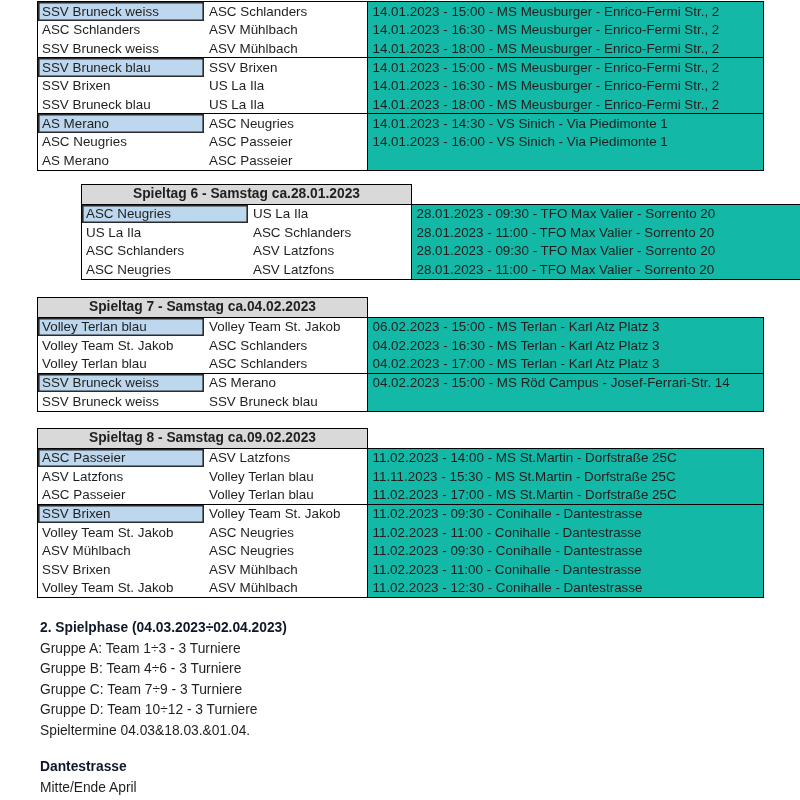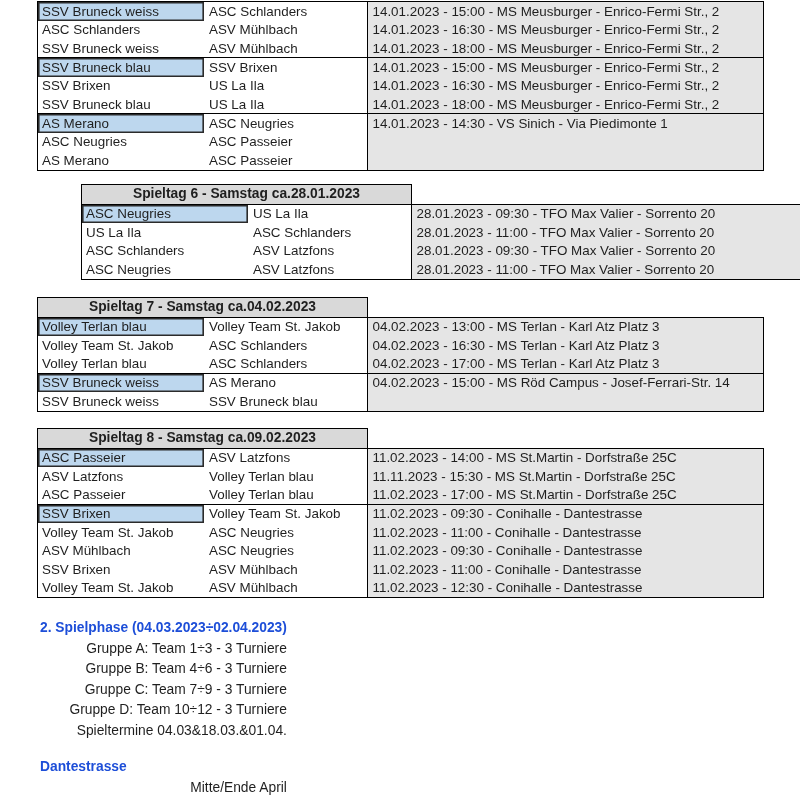--- a/index.html
+++ b/index.html
@@ -18,30 +18,30 @@
     box-sizing:border-box;width:331px;height:21.5px;
     border:1.5px solid #000;background:#d9d9d9;
     font-size:13.8px;font-weight:bold;text-align:center;line-height:18.5px;
   }
   .block{display:flex;}
   .hdr + .block, .block + .block{margin-top:-1.5px;}
   .teams-col{
     box-sizing:border-box;width:331px;border:1.5px solid #000;background:#fff;
   }
   .info-col{
-    box-sizing:border-box;width:397px;border:1.5px solid #000;margin-left:-1.5px;background:#e5e5e5;
+    box-sizing:border-box;width:397px;border:1.5px solid #000;margin-left:-1.5px;background:#14b8a6;
   }
   .row{display:flex;align-items:center;height:18.5px;font-size:13.4px;white-space:nowrap;overflow:hidden;}
   .cell-home{box-sizing:border-box;width:166px;padding-left:4px;height:100%;display:flex;align-items:center;}
   .cell-home.hl{background:#bdd7ee;box-shadow:inset 0 0 0 1.6px #2b2b2b;}
   .cell-away{flex:1;padding-left:5px;}
   .cell-info{padding-left:5px;}
   .footer{position:absolute;left:40px;top:618px;font-size:13.8px;}
-  .fline{height:20.5px;line-height:20.5px;white-space:nowrap;text-align:right;}
-  .ftitle{height:20.5px;line-height:20.5px;color:#1d4ed8;font-weight:bold;white-space:nowrap;}
+  .fline{height:20.5px;line-height:20.5px;white-space:nowrap;}
+  .ftitle{height:20.5px;line-height:20.5px;color:#0f172a;font-weight:bold;white-space:nowrap;}
   .fspacer{height:16px;}
 </style>
 </head>
 <body>
 
 <div class="page">
 
   <div class="schedule" id="schedule">
       <div class="section">
         <div class="block">
@@ -110,20 +110,23 @@
             </div>
             <div class="row">
               <div class="cell-home">AS Merano</div>
               <div class="cell-away">ASC Passeier</div>
             </div>
           </div>
           <div class="info-col">
             <div class="row">
               <div class="cell-info">14.01.2023 - 14:30 - VS Sinich - Via Piedimonte 1</div>
             </div>
+            <div class="row">
+              <div class="cell-info">14.01.2023 - 16:00 - VS Sinich - Via Piedimonte 1</div>
+            </div>
           </div>
         </div>
       </div>
       <div class="section sec-gap-1">
         <div class="hdr">Spieltag 6 - Samstag ca.28.01.2023</div>
         <div class="block">
           <div class="teams-col">
             <div class="row">
               <div class="cell-home hl">ASC Neugries</div>
               <div class="cell-away">US La Ila</div>
@@ -169,21 +172,21 @@
               <div class="cell-home">Volley Team St. Jakob</div>
               <div class="cell-away">ASC Schlanders</div>
             </div>
             <div class="row">
               <div class="cell-home">Volley Terlan blau</div>
               <div class="cell-away">ASC Schlanders</div>
             </div>
           </div>
           <div class="info-col">
             <div class="row">
-              <div class="cell-info">04.02.2023 - 13:00 - MS Terlan - Karl Atz Platz 3</div>
+              <div class="cell-info">06.02.2023 - 15:00 - MS Terlan - Karl Atz Platz 3</div>
             </div>
             <div class="row">
               <div class="cell-info">04.02.2023 - 16:30 - MS Terlan - Karl Atz Platz 3</div>
             </div>
             <div class="row">
               <div class="cell-info">04.02.2023 - 17:00 - MS Terlan - Karl Atz Platz 3</div>
             </div>
           </div>
         </div>
         <div class="block">

